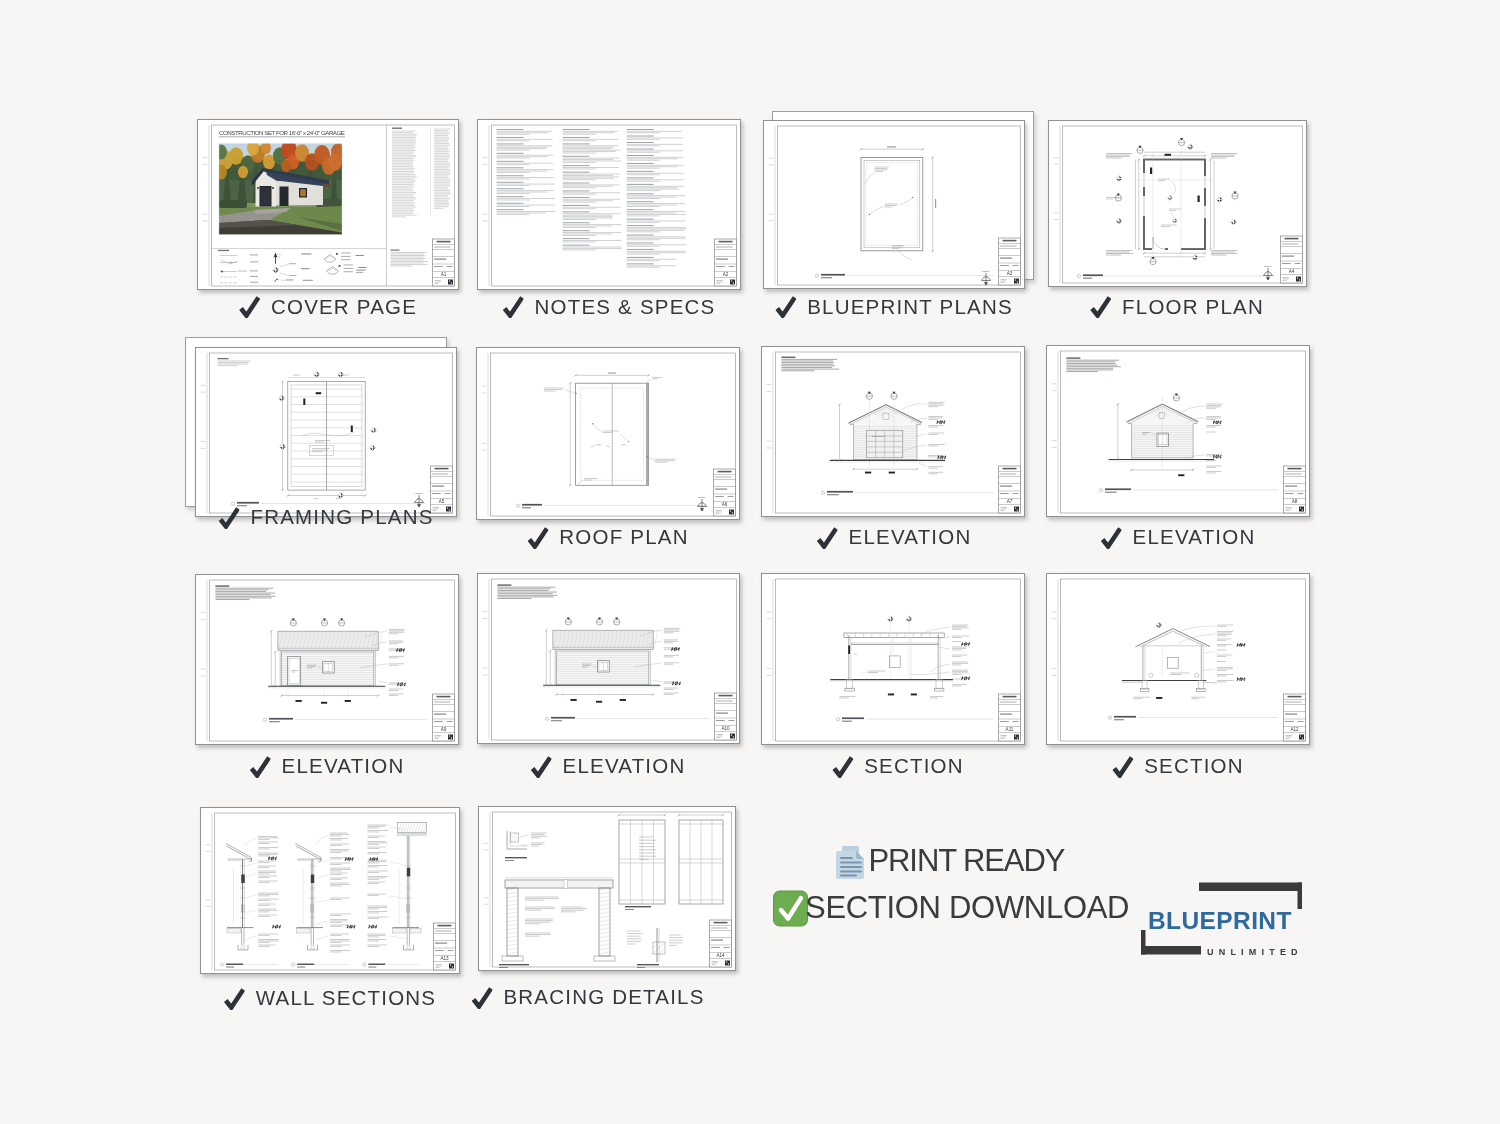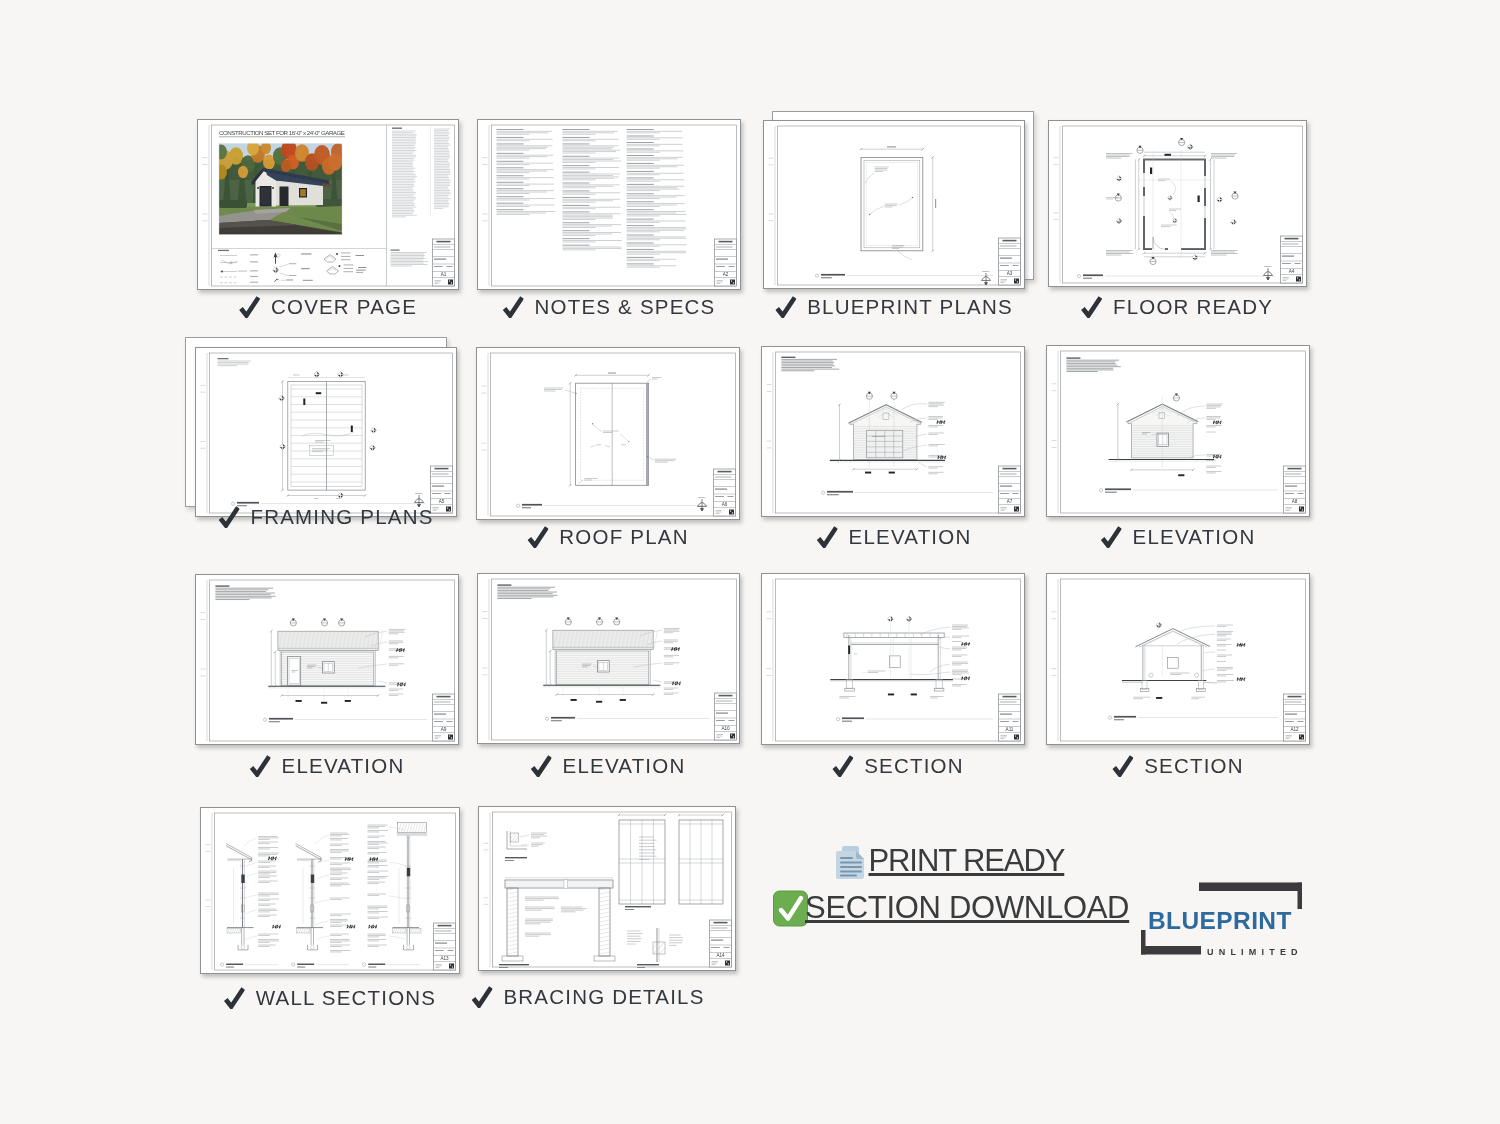--- a/index.html
+++ b/index.html
@@ -1,18 +1,18 @@
 <!DOCTYPE html>
 <html><head><meta charset="utf-8"><style>
 html,body{margin:0;padding:0;width:1500px;height:1124px;background:#f7f6f4;overflow:hidden;font-family:"Liberation Sans",sans-serif;}
 .sheet{position:absolute;background:#fff;border:1.6px solid #8f9193;box-shadow:2px 3px 4px rgba(90,90,90,0.35);box-sizing:border-box;}
 .back{position:absolute;background:#fff;border:1.6px solid #9b9d9f;box-shadow:2px 3px 4px rgba(120,120,120,0.3);box-sizing:border-box;}
-.lbl{position:absolute;display:flex;justify-content:center;color:#33383e;font-size:20.5px;letter-spacing:1.2px;white-space:nowrap;transform:translate(-50%,-50%);}
+.lbl{position:absolute;display:flex;align-items:center;justify-content:center;color:#33383e;font-size:20.5px;letter-spacing:1.2px;white-space:nowrap;transform:translate(-50%,-50%);}
 .lbl svg{margin-right:11px;flex:none;}
-.big{position:absolute;color:#3a3b3d;font-size:31px;line-height:1.15;white-space:nowrap;text-decoration:underline;}
+.big{position:absolute;color:#3a3b3d;font-size:31px;line-height:1.15;white-space:nowrap;}
 </style></head><body>
 
 <div class="sheet" style="left:197px;top:119px;width:262px;height:171px">
 <svg width="259" height="168" viewBox="0 0 259 168" style="display:block">
 <g>
         <rect x="13.5" y="5" width="243.0" height="161.0" fill="none" stroke="#9ba0a4" stroke-width="0.7"></rect>
         <line x1="11" y1="5" x2="11" y2="166.0" stroke="#b2b6ba" stroke-width="0.5"></line>
         <line x1="4.5" y1="37.6" x2="9.5" y2="37.6" stroke="#b2b6ba" stroke-width="0.5"></line>
         <line x1="4.5" y1="44.5" x2="9.5" y2="44.5" stroke="#b2b6ba" stroke-width="0.5"></line>
         <line x1="4.5" y1="94.1" x2="9.5" y2="94.1" stroke="#b2b6ba" stroke-width="0.5"></line>
@@ -764,21 +764,21 @@
         <line x1="184.5" y1="97.9" x2="184.5" y2="104.1" stroke="#fff" stroke-width="0.8"></line>
         <path d="M181.4 101.0 L184.5 97.9 L184.4 101.0 Z" fill="#fff"></path>
       </g>
 </svg>
   </div>
 
 <div class="lbl" style="left:1177px;top:306.5px">
     <svg width="21" height="23" viewBox="0 0 21 23">
       <path d="M2 13.5 L7.5 20.5 L19.5 2.5" fill="none" stroke="#2c3237" stroke-width="4.6"></path>
     </svg>
-    <span>FLOOR READY</span>
+    <span>FLOOR PLAN</span>
   </div>
 
 <div class="back" style="left:185px;top:337px;width:262px;height:170px"></div>
 
 <div class="sheet" style="left:195px;top:347px;width:262px;height:170px">
 <svg width="259" height="167" viewBox="0 0 259 167" style="display:block">
 <g>
         <rect x="13.5" y="5" width="243.0" height="160.0" fill="none" stroke="#9ba0a4" stroke-width="0.7"></rect>
         <line x1="11" y1="5" x2="11" y2="165.0" stroke="#b2b6ba" stroke-width="0.5"></line>
         <line x1="4.5" y1="37.4" x2="9.5" y2="37.4" stroke="#b2b6ba" stroke-width="0.5"></line>

